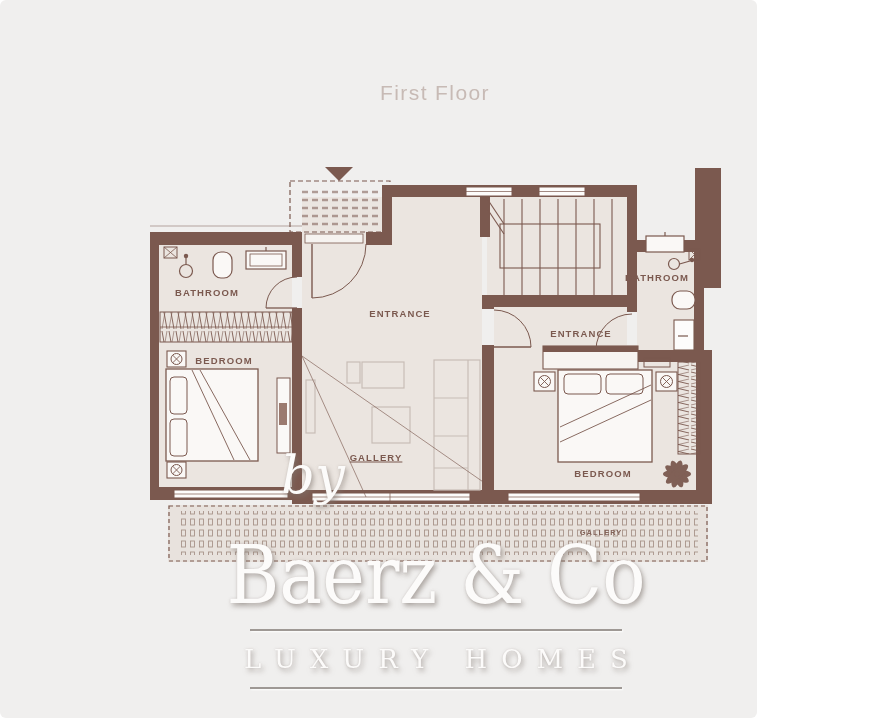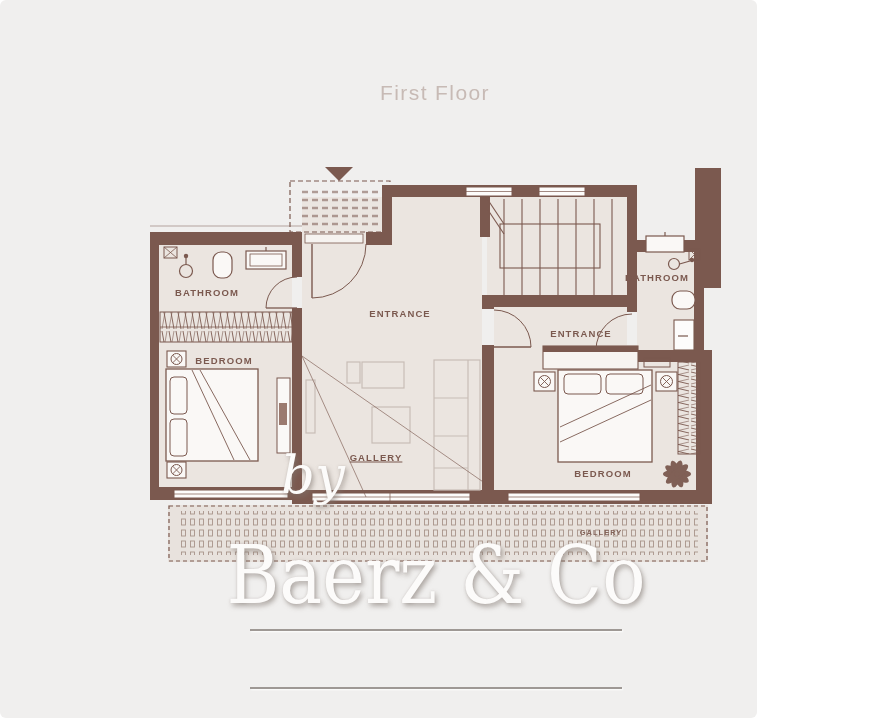--- a/index.html
+++ b/index.html
@@ -268,15 +268,16 @@
   <div class="abs room-label lbl-entrance">ENTRANCE</div>
   <div class="abs room-label lbl-wardrobe">ENTRANCE</div>
   <div class="abs room-label lbl-bathroom-right">BATHROOM</div>
   <div class="abs room-label lbl-bedroom-right">BEDROOM</div>
   <div class="abs room-label lbl-gallery">GALLERY</div>
   <div class="abs room-label lbl-terrace">GALLERY</div>
 
   <div class="abs wm wm-by">by</div>
   <div class="abs wm wm-brand">Baerz &amp; Co</div>
   <div class="abs wm-rule wm-rule-top"></div>
+  <div class="abs wm wm-tagline">LUXURY HOMES</div>
   <div class="abs wm-rule wm-rule-bottom"></div>
 
 </div>
 
 </body></html>

